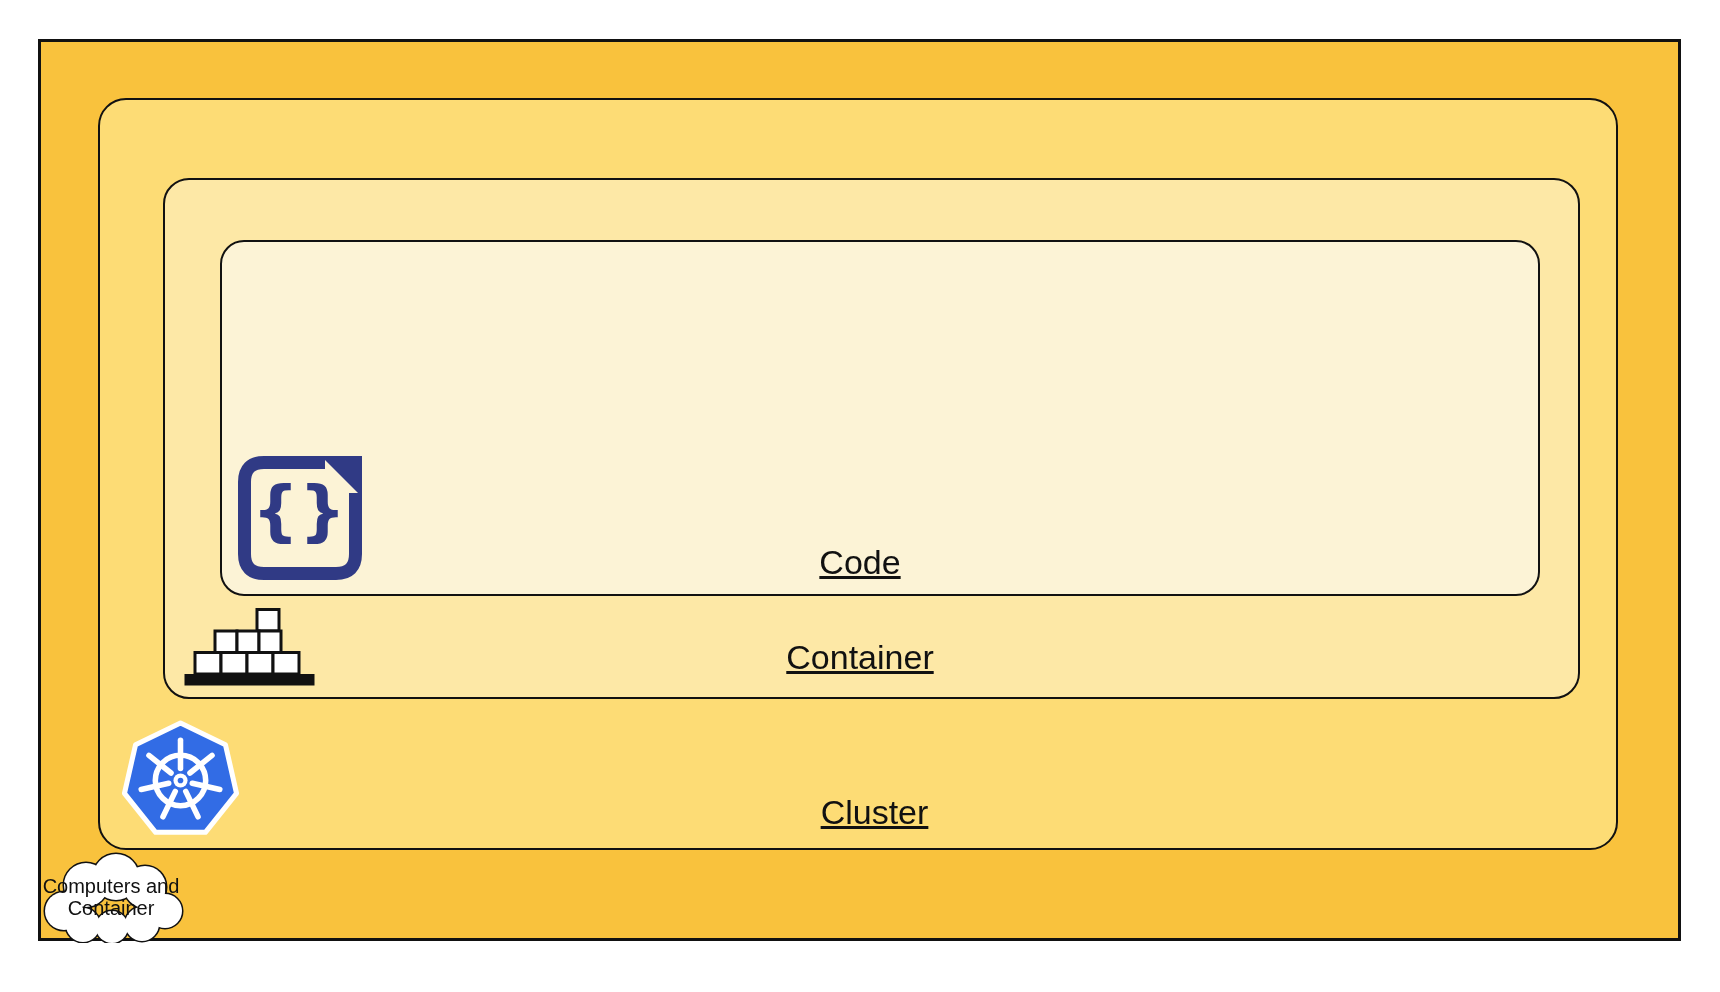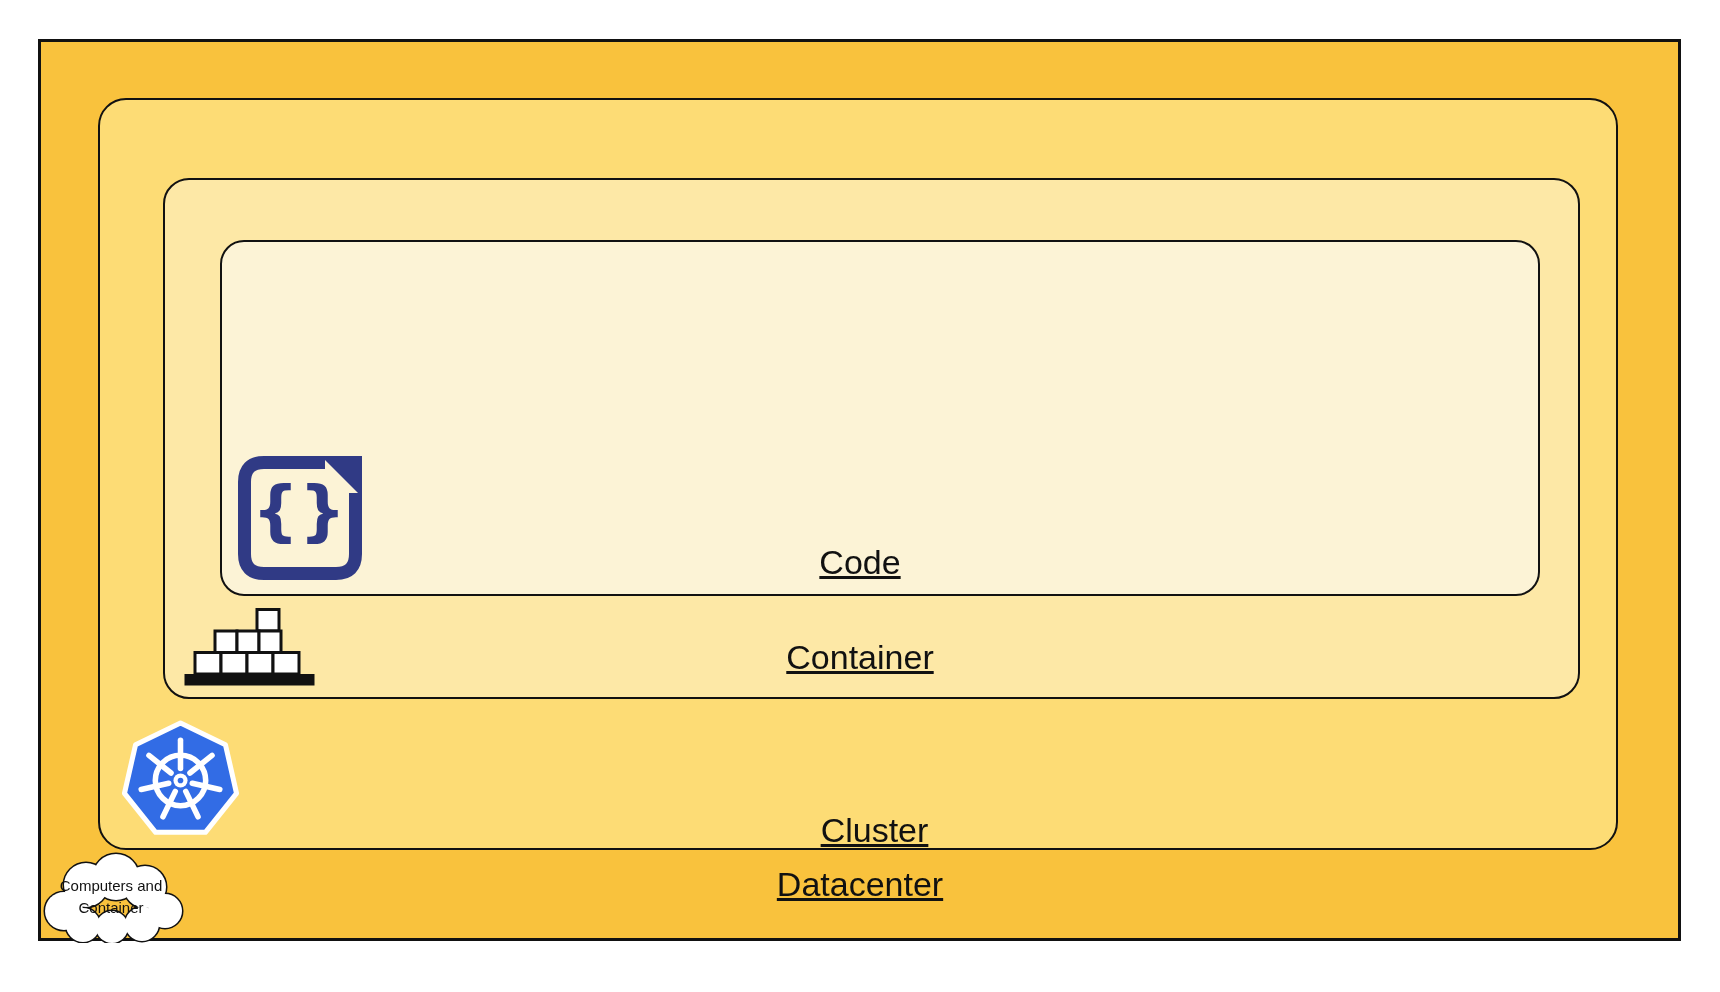--- a/index.html
+++ b/index.html
@@ -30,49 +30,48 @@
   .box-code{left:220px;top:240px;width:1320px;height:356px;background:var(--code-fill);border-radius:24px;}
   .label{
     position:absolute;left:0;right:0;
     text-align:center;
     font-size:34px;line-height:36px;font-weight:400;
     color:var(--text);
     text-decoration:underline;
   }
   .label-code{top:544px;}
   .label-container{top:639px;}
-  .label-cluster{top:812px;padding-left:29px;}
+  .label-cluster{top:794px;padding-left:29px;}
   .label-datacenter{top:867px;line-height:35px;}
   .icon{position:absolute;}
   .icon-code{left:237px;top:455px;}
   .icon-container{left:184px;top:608px;}
   .icon-kubernetes{left:117px;top:714px;}
   .cloud-callout{position:absolute;left:36px;top:851px;width:150px;height:92px;}
   .cloud-callout svg{position:absolute;left:0;top:0;}
   .cloud-text{
     position:absolute;left:0;right:0;top:24px;
     text-align:center;
-    font-size:15px;line-height:22px;color:var(--text);
+    font-size:20px;line-height:22px;color:var(--text);
   }
 </style>
 </head>
 <body>
 
 <div class="canvas">
 
   <div class="box box-datacenter"></div>
   <div class="box box-cluster"></div>
   <div class="box box-container"></div>
   <div class="box box-code"></div>
 
   <div class="label label-code">Code</div>
   <div class="label label-container">Container</div>
   <div class="label label-cluster">Cluster</div>
   <div class="label label-datacenter">
-    <div>Datacenter</div>
   </div>
 
   <svg class="icon icon-code" width="126" height="126" viewBox="0 0 126 126">
     <polygon points="84,1 125,42 125,1" fill="var(--code-icon-navy)"></polygon>
     <path d="M 88 7.5 H 27 Q 7.5 7.5 7.5 27 V 99 Q 7.5 118.5 27 118.5 H 99 Q 118.5 118.5 118.5 99 V 38" fill="none" stroke="var(--code-icon-navy)" stroke-width="13" stroke-linejoin="round"></path>
     <text x="62" y="78" text-anchor="middle" font-family="DejaVu Sans, sans-serif" font-size="66" font-weight="bold" fill="var(--code-icon-navy)">{}</text>
   </svg>
 
   <svg class="icon icon-container" width="131" height="79" viewBox="0 0 131 79">
     <g stroke="var(--icon-black)" stroke-width="3" fill="var(--icon-white)">

